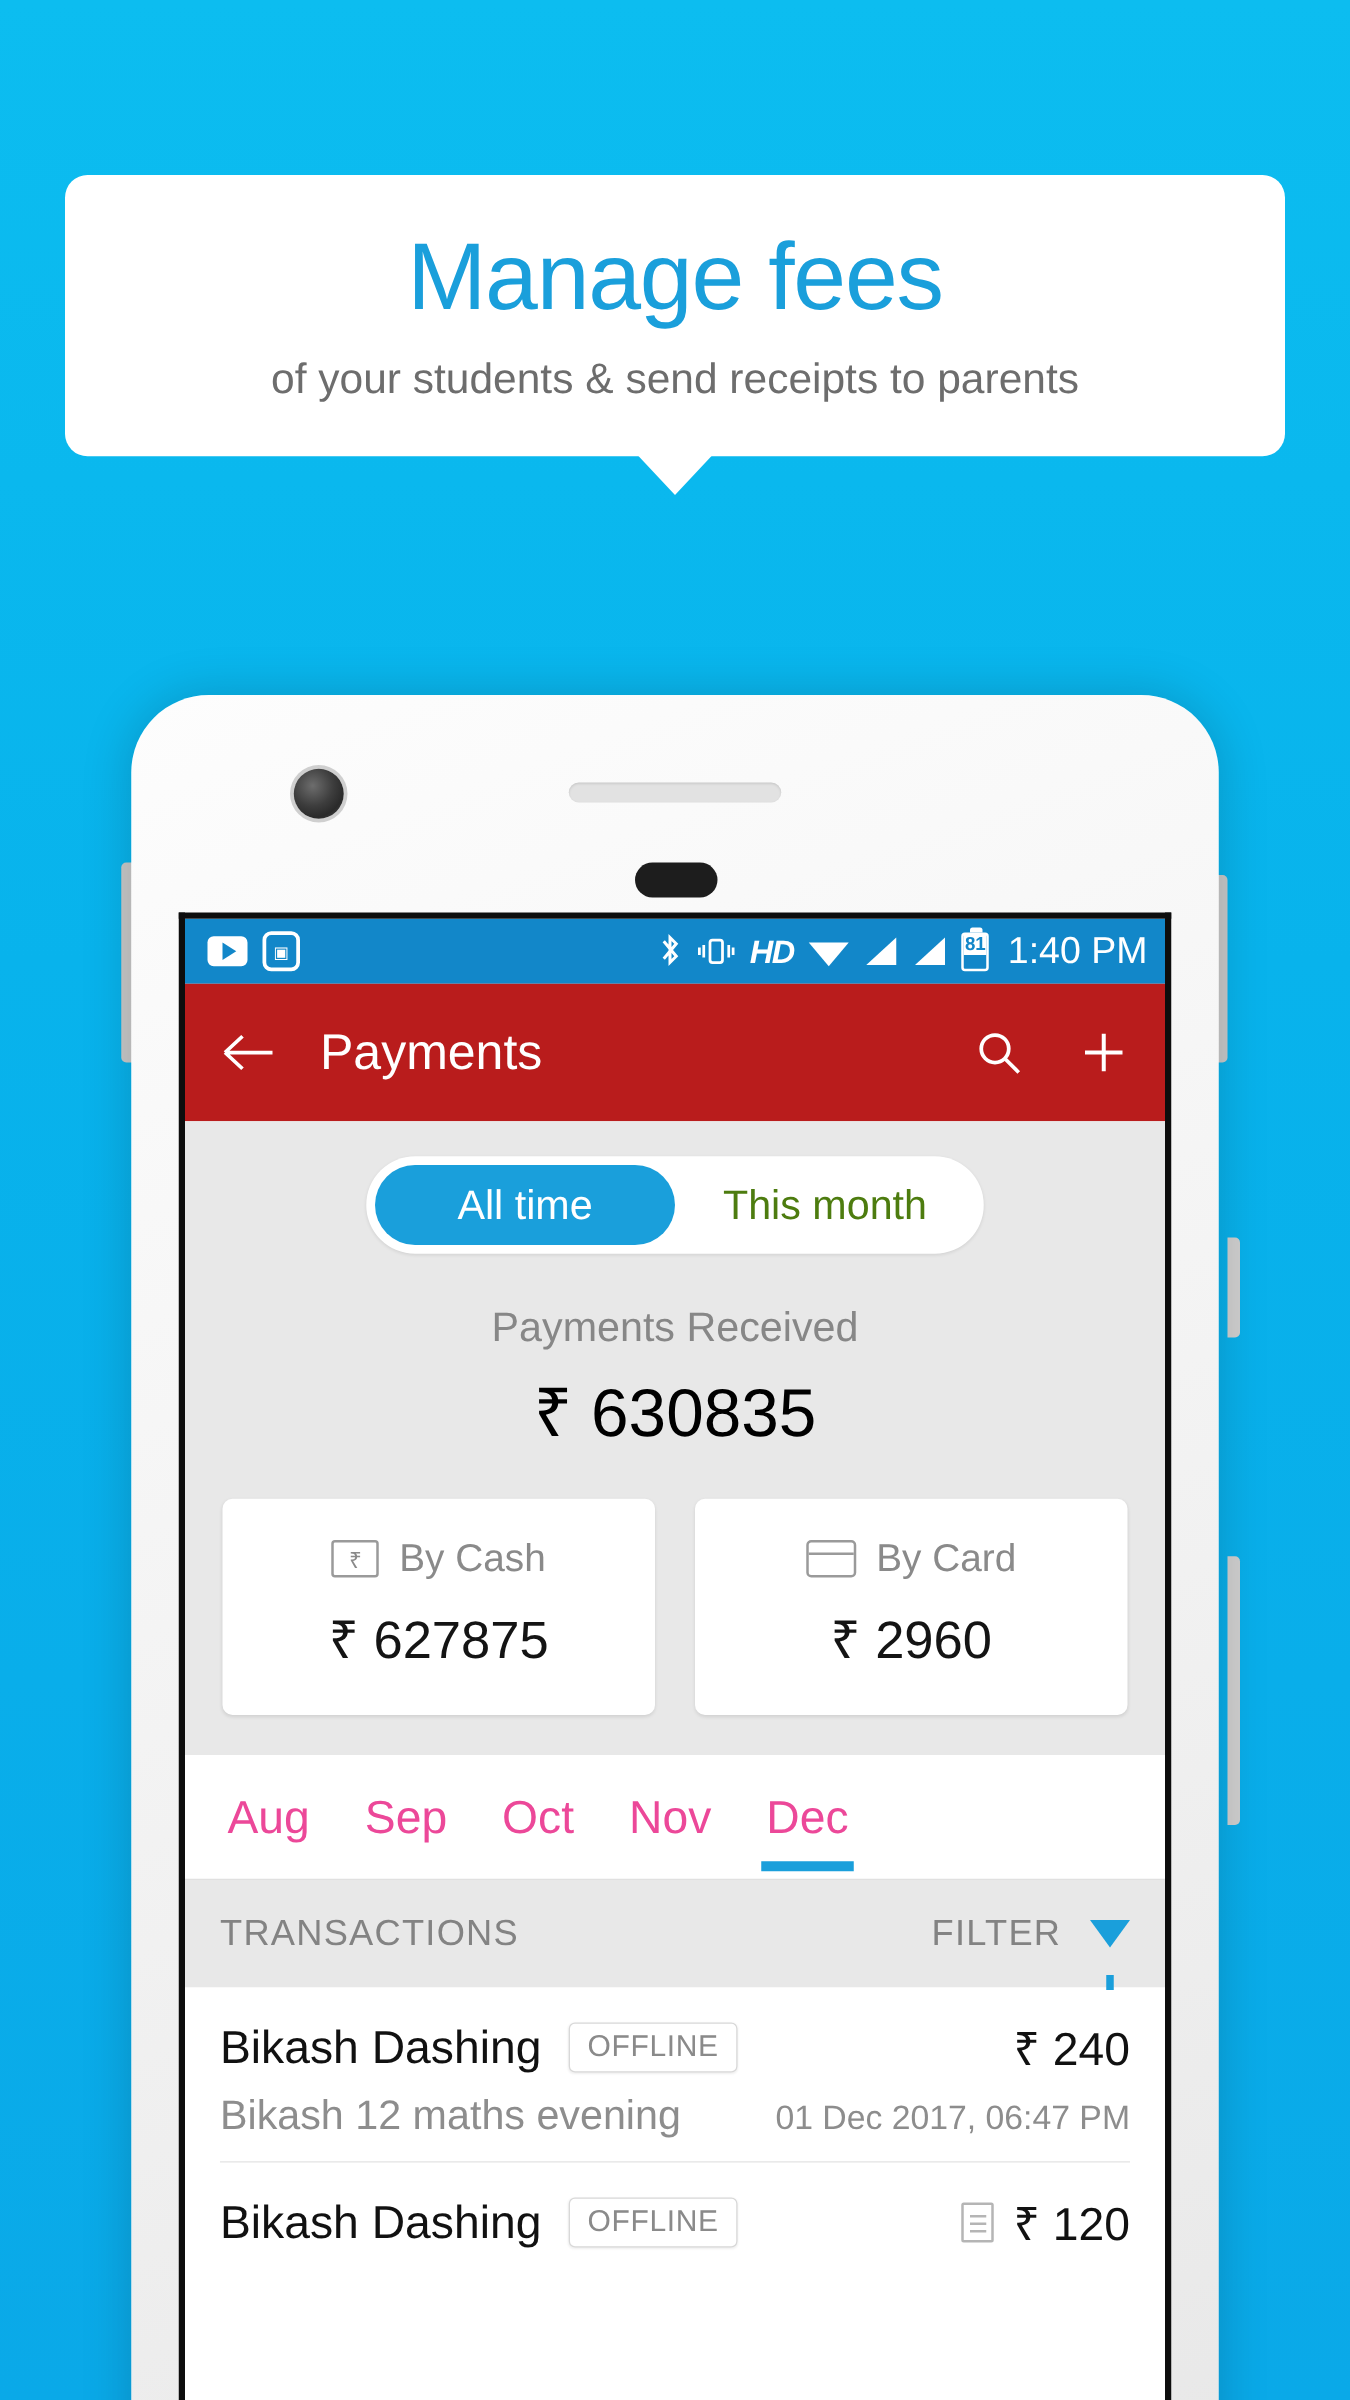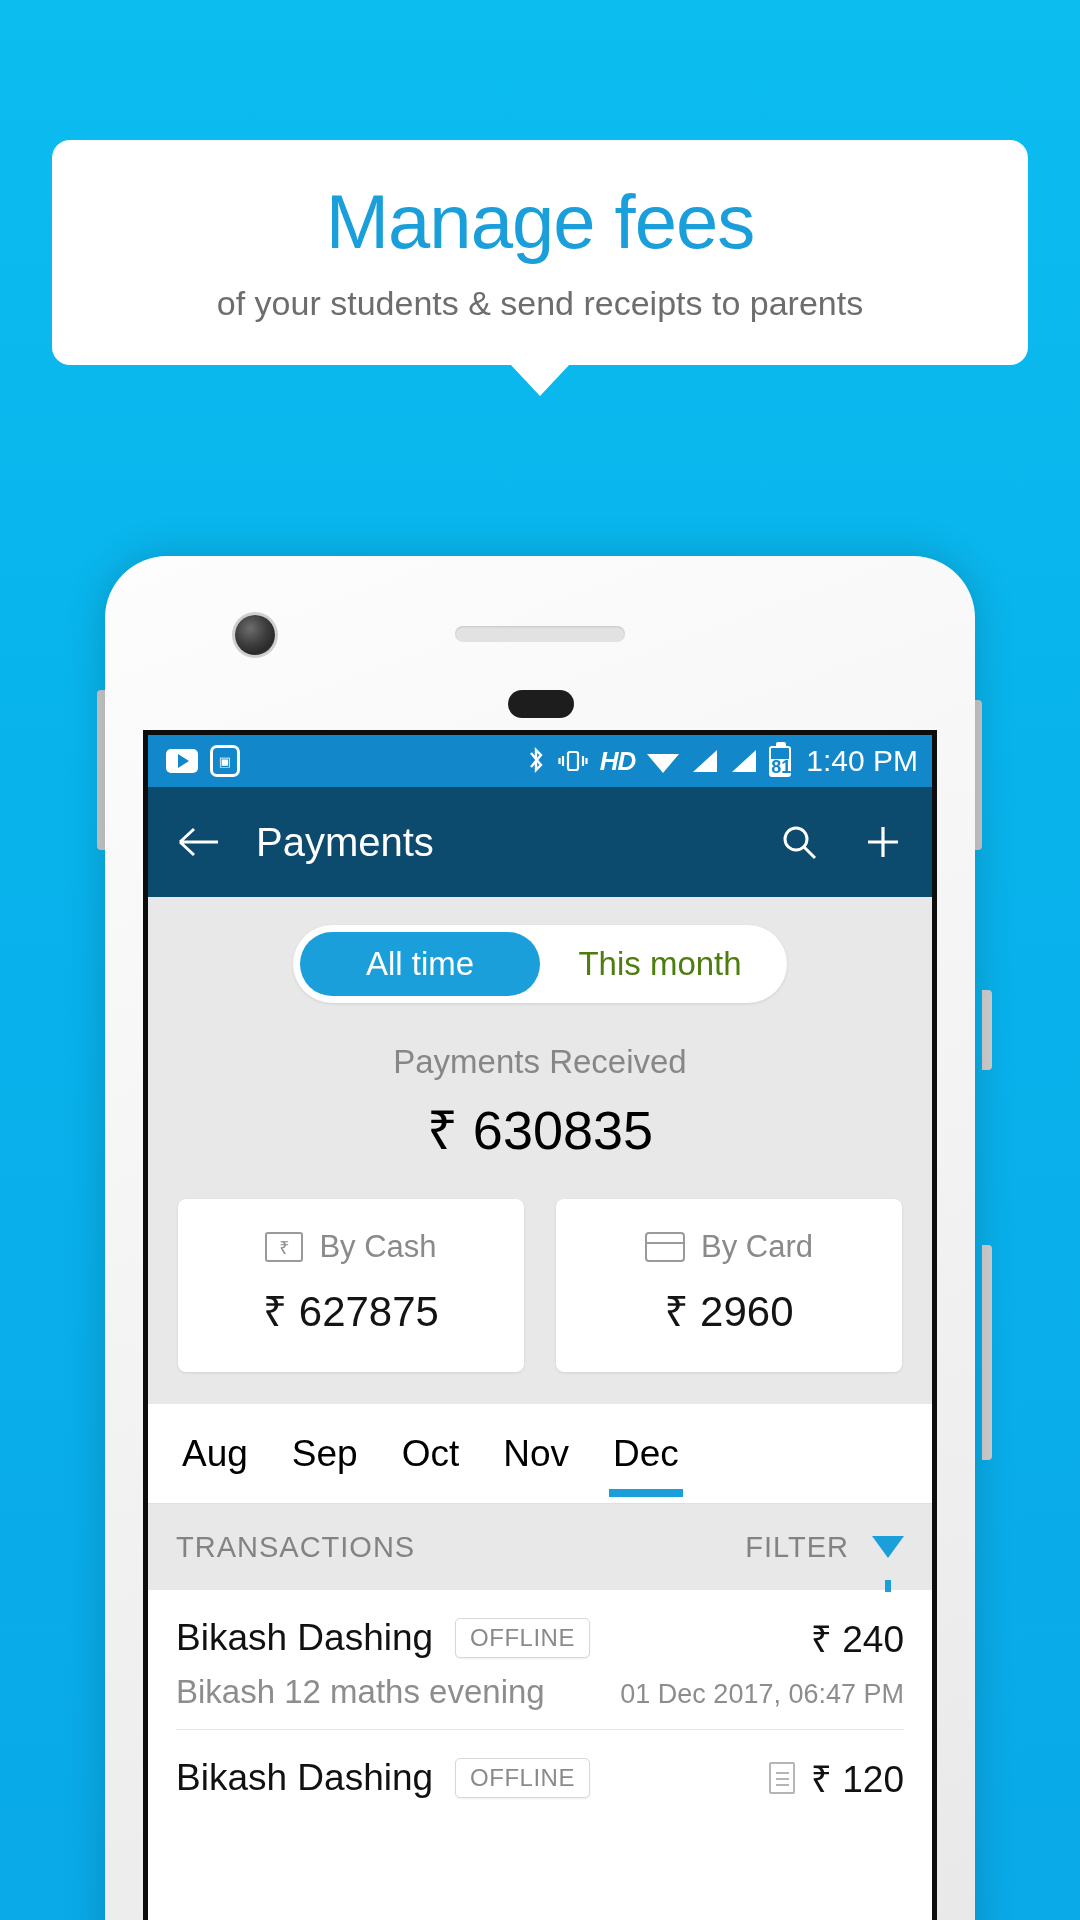--- a/index.html
+++ b/index.html
@@ -145,33 +145,33 @@
   }
   .shot-ico {
     width: 30px; height: 32px; border: 3px solid #fff; border-radius: 7px;
     display:flex; align-items:center; justify-content:center;
     font-size: 13px; color: #fff;
   }
   .sb-hd { font-size: 26px; font-style: italic; font-weight: bold; letter-spacing: -1px; }
   .sb-time { font-size: 30px; font-weight: 500; margin-left: 4px; letter-spacing: 0px; }
   .batt {
     width: 22px; height: 31px; border: 2px solid #fff; border-radius: 3px;
-    position: relative; display:flex; align-items:flex-end; justify-content:center;
-    font-size: 18px; color: #1287c9; font-weight: bold;
+    position: relative; display:flex; align-items:flex-start; justify-content:center;
+    font-size: 15px; color: #1287c9; font-weight: bold;
   }
   .batt::before {
     content:""; position:absolute; top:-6px; left:5px; width:10px; height:4px;
     background:#fff; border-radius:2px 2px 0 0;
   }
   .batt span { background:#fff; width:100%; text-align:center; line-height:16px; }
 
   
   .appbar {
     height: 110px;
-    background: #0c4a6e;
+    background: #b91c1c;
     display: flex;
     align-items: center;
     padding: 0 30px;
     color: #ffffff;
   }
   .appbar-title {
     font-size: 40px; font-weight: 500; margin-left: 36px;
   }
   .appbar-actions { margin-left: auto; display: flex; align-items: center; gap: 46px; }
 
@@ -236,21 +236,21 @@
     height: 100px;
     display: flex; align-items: center;
     padding-left: 12px;
     border-bottom: 1px solid #e0e0e0;
   }
   .mtab {
     position: relative;
     padding: 0 22px;
     height: 100%;
     display: flex; align-items: center;
-    font-size: 37px; color: #000000;
+    font-size: 37px; color: #ec4899;
   }
   .mtab.active::after {
     content:""; position:absolute; left: 18px; right: 18px; bottom: 6px;
     height: 8px; background: #1a9fdb;
   }
 
   
   .txhead {
     background: #e8e8e8;
     height: 86px;

